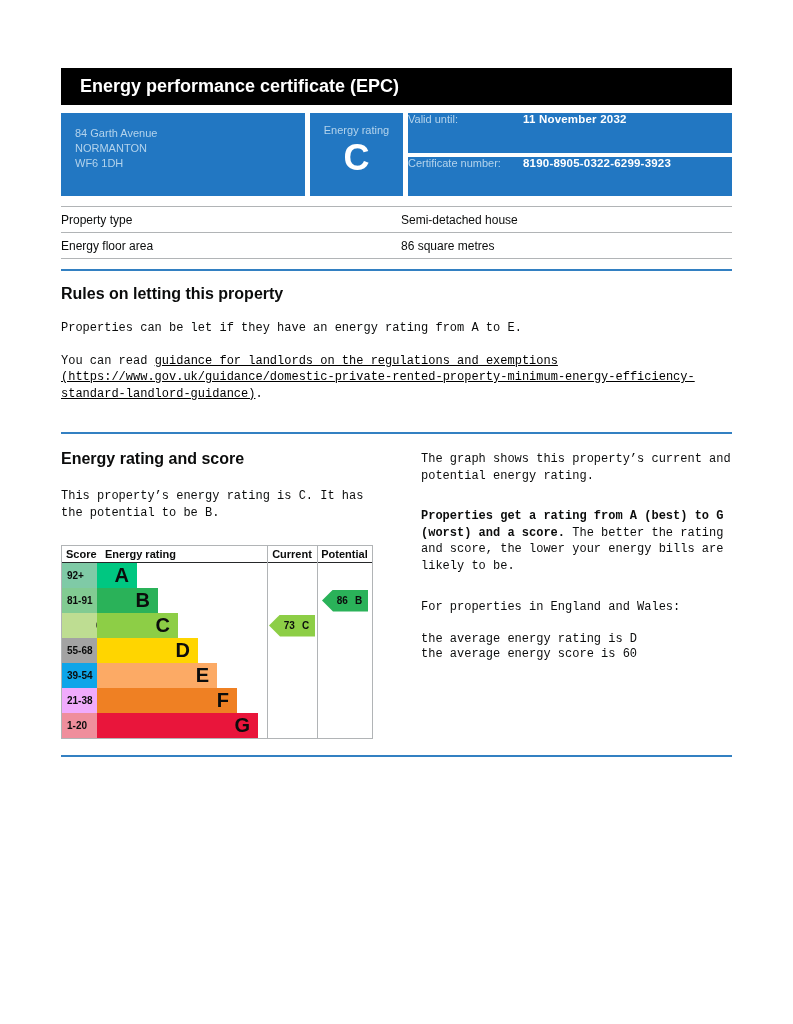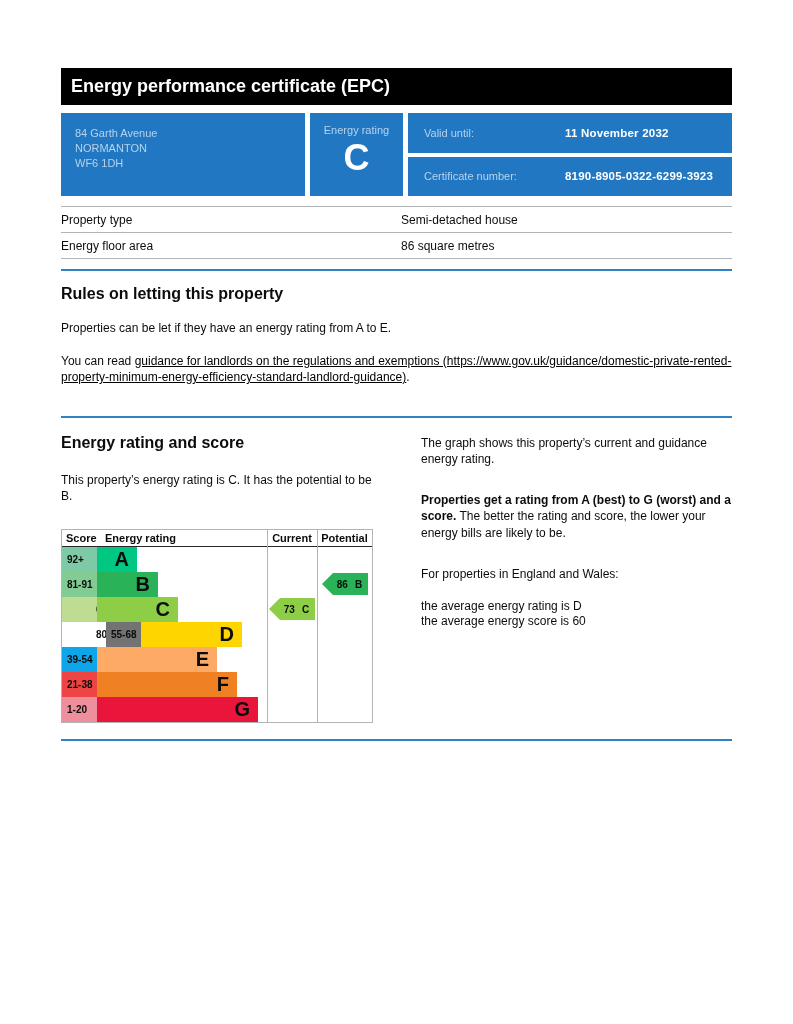--- a/index.html
+++ b/index.html
@@ -5,49 +5,49 @@
   html,body{margin:0;padding:0;}
   body{
     width:793px;height:1024px;background:#ffffff;position:relative;
     font-family:"Liberation Sans",sans-serif;color:#0b0c0c;
     -webkit-font-smoothing:antialiased;
   }
   .page{position:absolute;left:61px;top:68px;width:671px;}
 
   
   .titlebar{background:#000;color:#fff;height:37px;line-height:37px;
-    font-size:18px;font-weight:bold;padding-left:10px;box-sizing:border-box;}
+    font-size:18px;font-weight:bold;padding-left:19px;box-sizing:border-box;}
 
   
   .summary{margin-top:8px;display:flex;gap:5px;height:83px;}
   .bluebox{background:#2277c2;box-sizing:border-box;}
   .addr-box{width:244px;padding:13px 0 0 14px;font-size:11px;line-height:15px;color:#b3d3ec;}
   .rating-box{width:93px;text-align:center;color:#fff;}
   .rating-box .rating-label{font-size:11px;color:#b3d3ec;margin-top:11px;}
   .rating-box .rating-letter{font-size:36px;font-weight:bold;line-height:40px;margin-top:2px;}
   .kv-stack{flex:1;display:flex;flex-direction:column;gap:4px;}
-  .kv-box{flex:1;display:flex;align-items:center;padding-left:16px;}
+  .kv-box{flex:1;display:flex;align-items:flex-start;padding-left:0;}
   .kv-label{font-size:11px;color:#b3d3ec;width:115px;}
-  .kv-value{font-size:11.5px;font-weight:bold;color:#fff;letter-spacing:.2px;margin-left:26px;}
+  .kv-value{font-size:11.5px;font-weight:bold;color:#fff;letter-spacing:.2px;}
 
   
   .ptable{margin-top:10px;border-top:1px solid #b1b4b6;}
   .prow{display:flex;border-bottom:1px solid #b1b4b6;height:25px;align-items:center;font-size:12px;}
   .prow .plabel{width:340px;}
   .prow .pvalue{flex:1;}
 
   
   .bluerule{height:2px;background:#3380c2;border:none;}
   .rule1{margin-top:10px;}
   .rule2{margin-top:30px;}
   .rule3{margin-top:16px;}
 
   h2{font-size:16px;font-weight:bold;margin:0;}
   .rules-heading{margin-top:14px;}
-  p{font-size:12px;line-height:16.5px;margin:0;}
+  p{font-size:12px;line-height:16.5px;margin:0;font-family:Liberation Mono, monospace;}
   .p1{margin-top:17px;}
   .p2{margin-top:16px;}
   a.doclink{color:#000000;text-decoration:underline;cursor:pointer;}
 
   
   .cols{margin-top:16px;display:flex;}
   .col-left{width:312px;}
   .col-right{width:310px;margin-left:48px;}
   .col-left .lead{margin-top:20px;}
   .improve-link{display:inline-block;margin-top:26px;font-size:12px;line-height:16px;}
@@ -146,29 +146,29 @@
             </div>
             <div class="band-row">
               <div class="band-score" style="background: rgb(130, 203, 146);">81-91</div>
               <div class="band-bar" style="background: rgb(42, 178, 89); width: 61px;">B</div>
             </div>
             <div class="band-row">
               <div class="band-score" style="background: rgb(190, 221, 146); padding-left: 34px;">69-80</div>
               <div class="band-bar" style="background: rgb(141, 206, 70); width: 81px;">C</div>
             </div>
             <div class="band-row">
-              <div class="band-score" style="background: #737373; margin-left: 44px;">55-68</div>
+              <div class="band-score" style="background: #a3a3a3;">55-68</div>
               <div class="band-bar" style="background: rgb(255, 213, 0); width: 101px;">D</div>
             </div>
             <div class="band-row">
               <div class="band-score" style="background: #0ea5e9;">39-54</div>
               <div class="band-bar" style="background: rgb(252, 170, 101); width: 120px;">E</div>
             </div>
             <div class="band-row">
-              <div class="band-score" style="background: #ef4444;">21-38</div>
+              <div class="band-score" style="background: #f0abfc;">21-38</div>
               <div class="band-bar" style="background: rgb(239, 128, 35); width: 140px;">F</div>
             </div>
             <div class="band-row">
               <div class="band-score" style="background: rgb(239, 142, 156);">1-20</div>
               <div class="band-bar" style="background: rgb(233, 21, 59); width: 161px;">G</div>
             </div>
           </div>
         <div class="vline v1"></div>
         <div class="vline v2"></div>
       <div class="arrow" style="background: rgb(141, 206, 70); left: 207px; width: 46px; top: 68.5px;">
@@ -178,21 +178,21 @@
           </div>
           <div class="arrow" style="background: rgb(42, 178, 89); left: 260px; width: 46px; top: 43.5px;">
             <span>86</span>
             <span class="sep"></span>
             <span>B</span>
           </div>
         </div>
     </div>
 
     <div class="col-right">
-      <p class="rp1">The graph shows this property’s current and guidance energy rating.</p>
+      <p class="rp1">The graph shows this property’s current and potential energy rating.</p>
       <p class="rp2"><span class="boldseg">Properties get a rating from A (best) to G (worst) and a score.</span><span> The better the rating and score, the lower your energy bills are likely to be.</span></p>
       <p class="rp3">For properties in England and Wales:</p>
       <p class="rp4"><span>the average energy rating is D</span><br><span>the average energy score is 60</span></p>
     </div>
   </div>
 
   <hr class="bluerule rule3">
 
 </div>
 

